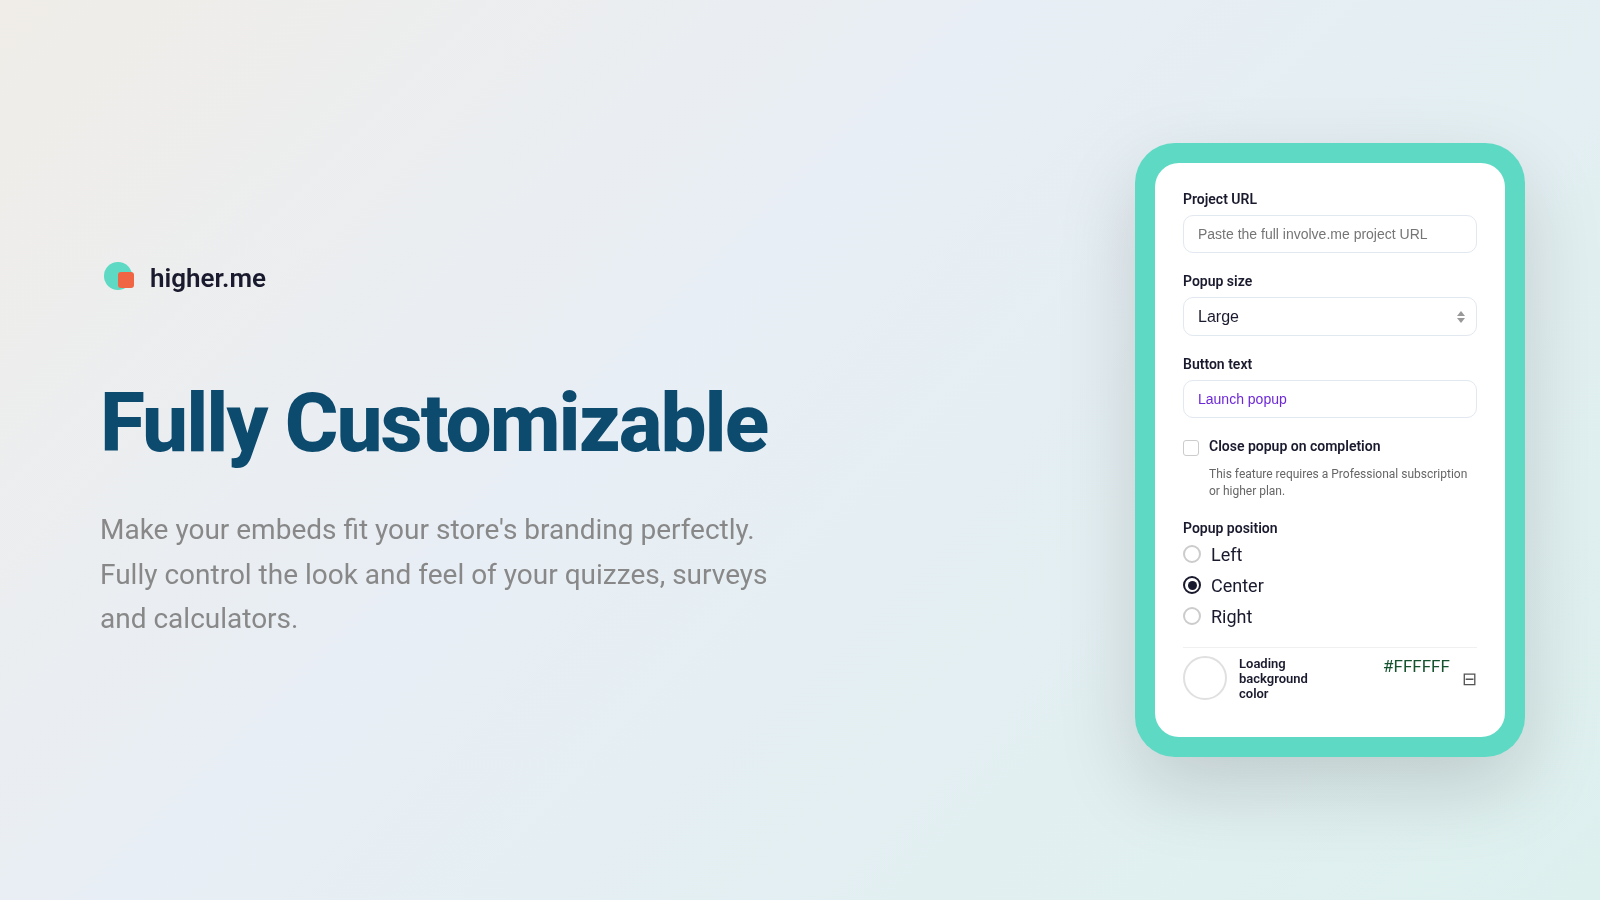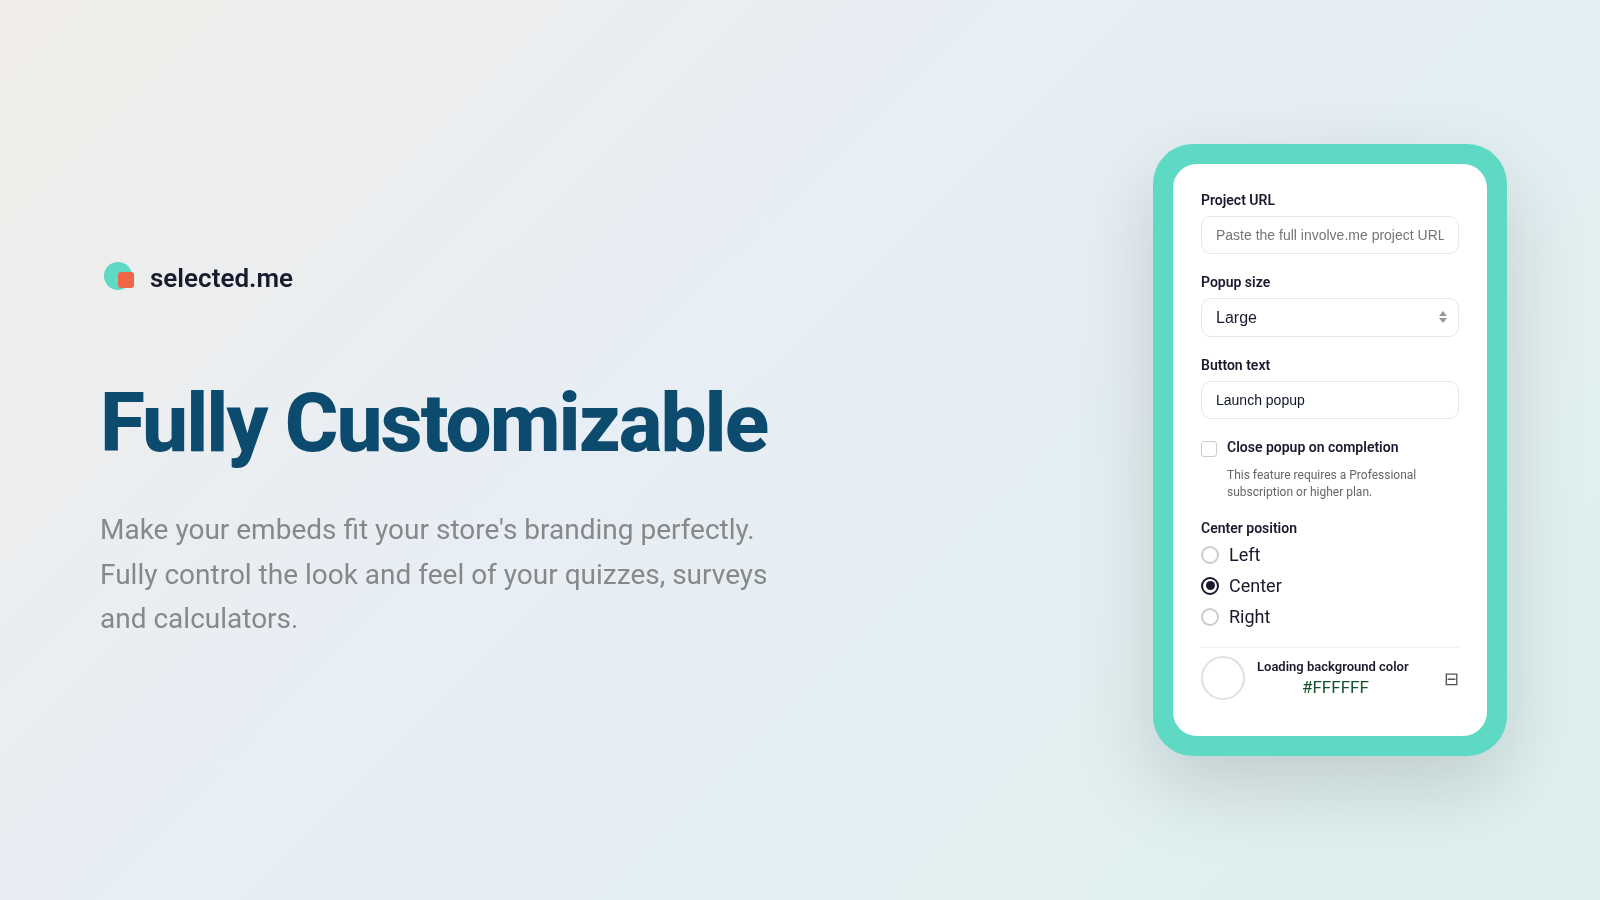--- a/index.html
+++ b/index.html
@@ -67,21 +67,21 @@
       display: flex;
       align-items: center;
       justify-content: center;
       position: relative;
     }
 
     .phone-mockup {
       background: #5DD9C4;
       border-radius: 40px;
       padding: 20px;
-      width: 354px;
+      width: 390px;
       box-shadow: 0 30px 80px rgba(0,0,0,0.15);
     }
 
     .settings-card {
       background: #fff;
       border-radius: 24px;
       padding: 28px;
       display: flex;
       flex-direction: column;
       gap: 20px;
@@ -251,21 +251,21 @@
       width: 44px;
       height: 44px;
       border-radius: 50%;
       background: #f5f5f5;
       border: 2px solid #e0e0e0;
       flex-shrink: 0;
     }
 
     .color-info {
       display: flex;
-      flex-direction: column;
+      flex-direction: row;
       gap: 3px;
       flex: 1;
     }
 
     .color-title {
       font-size: 13px;
       font-weight: 600;
       color: #1a1a2e;
     }
 
@@ -285,21 +285,21 @@
 
 <div class="left-content">
   <div class="logo-area">
 
     <div class="logo-icon">
       <svg width="40" height="40" viewBox="0 0 40 40">
         <circle cx="18" cy="18" r="14" fill="#5DD9C4"></circle>
         <rect x="18" y="14" width="16" height="16" rx="3" fill="#F06543"></rect>
       </svg>
     </div>
-    <span class="logo-text">selected.me</span>
+    <span class="logo-text">higher.me</span>
   </div>
 
   <h1 class="main-heading">Fully Customizable</h1>
   <p class="sub-text">Make your embeds fit your store's branding perfectly. Fully control the look and feel of your quizzes, surveys and calculators.</p>
 </div>
 
 <div class="right-panel">
   <div class="phone-mockup">
     <div class="settings-card">
 
@@ -319,34 +319,34 @@
           </select>
           <div class="select-arrows">
             <span class="arrow-up"></span>
             <span class="arrow-down"></span>
           </div>
         </div>
       </div>
 
       <div class="field-group">
         <label class="field-label">Button text</label>
-        <input class="text-input" type="text" value="Launch popup" style="color: #0f172a;">
+        <input class="text-input" type="text" value="Launch popup" style="color: #6d28d9;">
       </div>
 
       <div class="checkbox-row">
         <div class="checkbox"></div>
         <div class="checkbox-content">
           <span class="checkbox-label">Close popup on completion</span>
           <span class="checkbox-hint">This feature requires a Professional subscription or higher plan.</span>
         </div>
       </div>
 
 
       <div class="field-group">
-        <label class="field-label">Center position</label>
+        <label class="field-label">Popup position</label>
         <div class="radio-group">
 
           <div class="radio-row">
             <div class="radio-outer"></div>
             <span class="radio-label">Left</span>
           </div>
 
           <div class="radio-row">
             <div class="radio-outer checked">
               <div class="radio-inner"></div>

